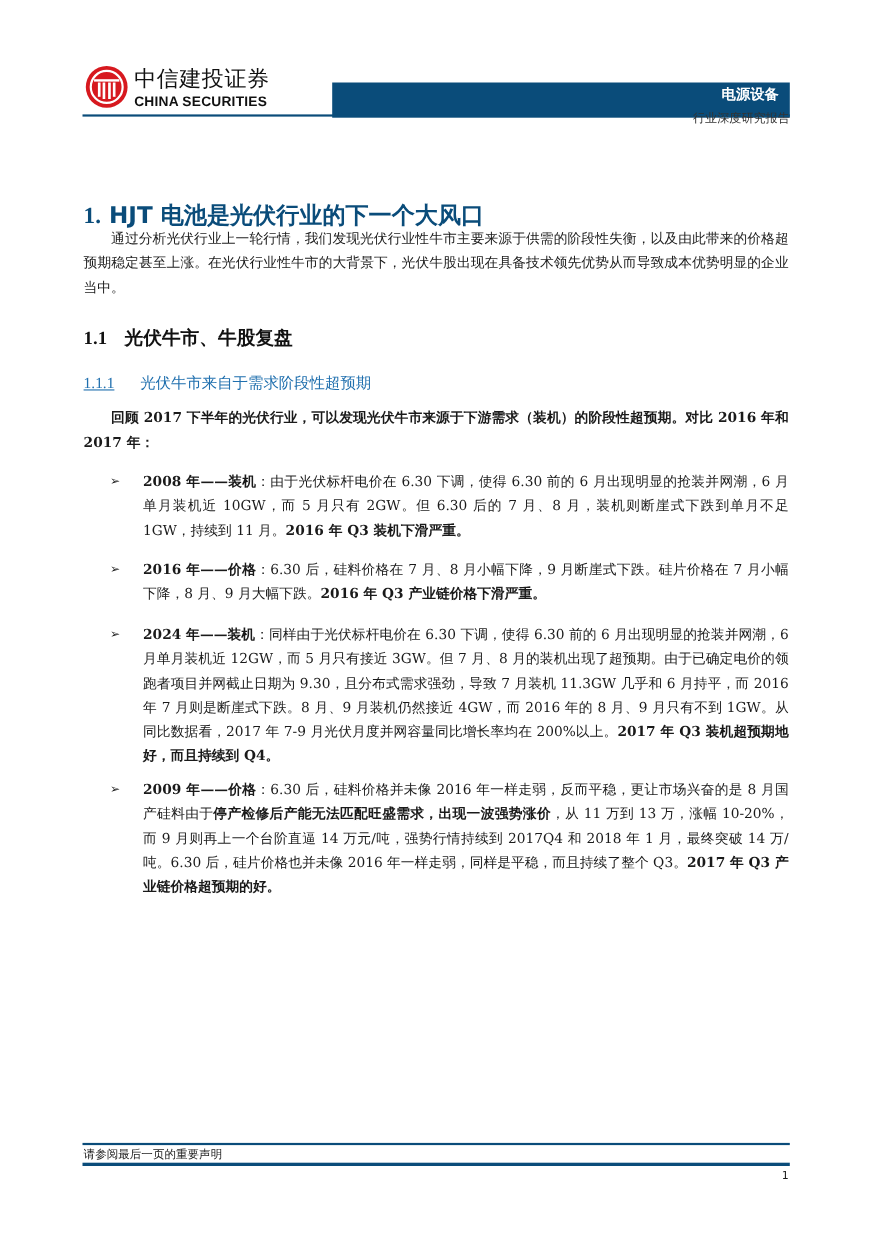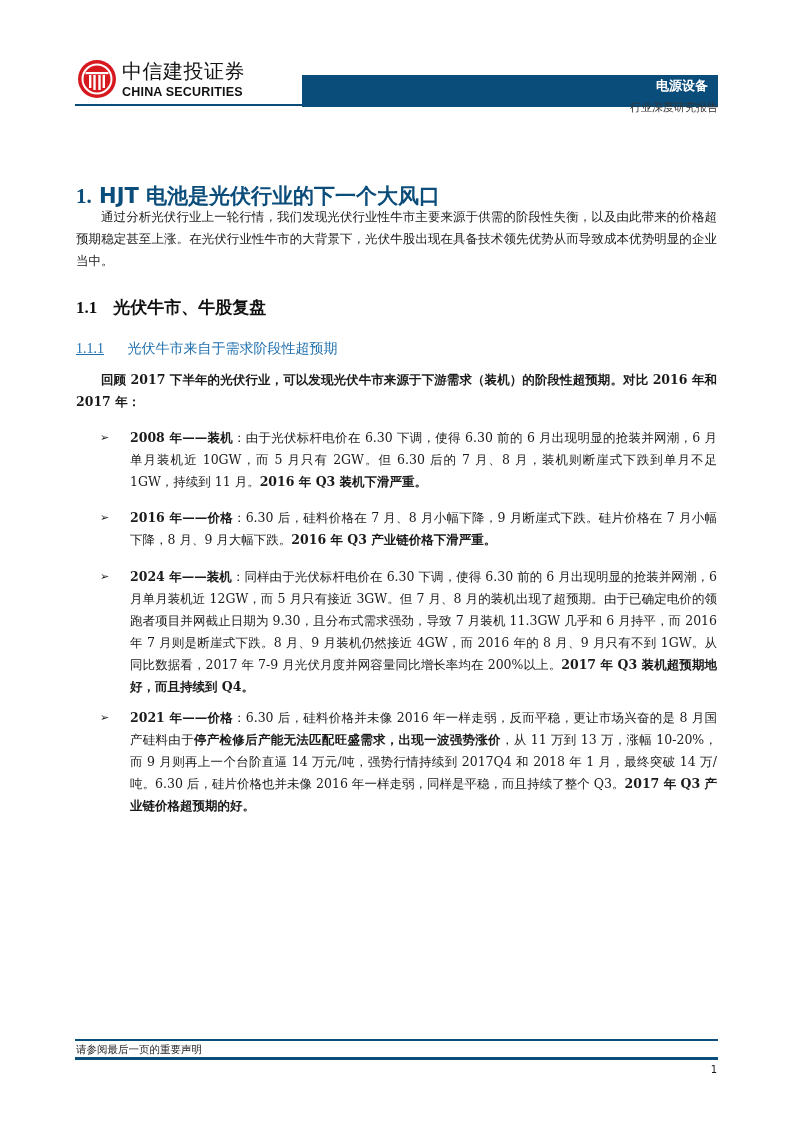--- a/index.html
+++ b/index.html
@@ -97,19 +97,19 @@
   <div class="body"><span class="b">2016 年——价格</span><span>：6.30 后，硅料价格在 7 月、8 月小幅下降，9 月断崖式下跌。硅片价格在 7 月小幅下降，8 月、9 月大幅下跌。</span><span class="b">2016 年 Q3 产业链价格下滑严重。</span></div>
 </div>
 
 <div class="abs bullet" style="top:566px;">
   <span class="marker">➢</span>
   <div class="body"><span class="b">2024 年——装机</span><span>：同样由于光伏标杆电价在 6.30 下调，使得 6.30 前的 6 月出现明显的抢装并网潮，6 月单月装机近 12GW，而 5 月只有接近 3GW。但 7 月、8 月的装机出现了超预期。由于已确定电价的领跑者项目并网截止日期为 9.30，且分布式需求强劲，导致 7 月装机 11.3GW 几乎和 6 月持平，而 2016 年 7 月则是断崖式下跌。8 月、9 月装机仍然接近 4GW，而 2016 年的 8 月、9 月只有不到 1GW。从同比数据看，2017 年 7-9 月光伏月度并网容量同比增长率均在 200%以上。</span><span class="b">2017 年 Q3 装机超预期地好，而且持续到 Q4。</span></div>
 </div>
 
 <div class="abs bullet" style="top:707px;">
   <span class="marker">➢</span>
-  <div class="body"><span class="b">2021 年——价格</span><span>：6.30 后，硅料价格并未像 2016 年一样走弱，反而平稳，更让市场兴奋的是 8 月国产硅料由于</span><span class="b">停产检修后产能无法匹配旺盛需求，出现一波强势涨价</span><span>，从 11 万到 13 万，涨幅 10-20%，而 9 月则再上一个台阶直逼 14 万元/吨，强势行情持续到 2017Q4 和 2018 年 1 月，最终突破 14 万/吨。6.30 后，硅片价格也并未像 2016 年一样走弱，同样是平稳，而且持续了整个 Q3。</span><span class="b">2017 年 Q3 产业链价格超预期的好。</span></div>
+  <div class="body"><span class="b">2009 年——价格</span><span>：6.30 后，硅料价格并未像 2016 年一样走弱，反而平稳，更让市场兴奋的是 8 月国产硅料由于</span><span class="b">停产检修后产能无法匹配旺盛需求，出现一波强势涨价</span><span>，从 11 万到 13 万，涨幅 10-20%，而 9 月则再上一个台阶直逼 14 万元/吨，强势行情持续到 2017Q4 和 2018 年 1 月，最终突破 14 万/吨。6.30 后，硅片价格也并未像 2016 年一样走弱，同样是平稳，而且持续了整个 Q3。</span><span class="b">2017 年 Q3 产业链价格超预期的好。</span></div>
 </div>
 
 <div class="abs footer-rule-top"></div>
 <div class="abs footer-note">请参阅最后一页的重要声明</div>
 <div class="abs footer-rule-bottom"></div>
 <div class="abs page-num">1</div>
 
 </body></html>

